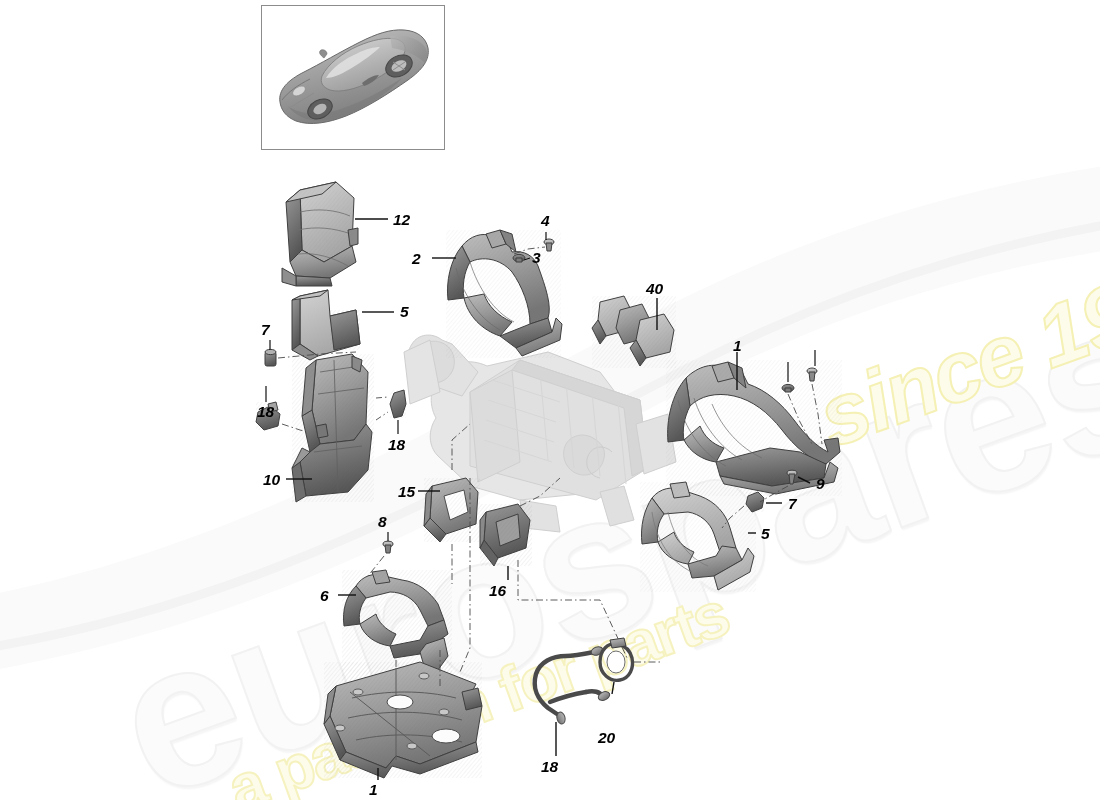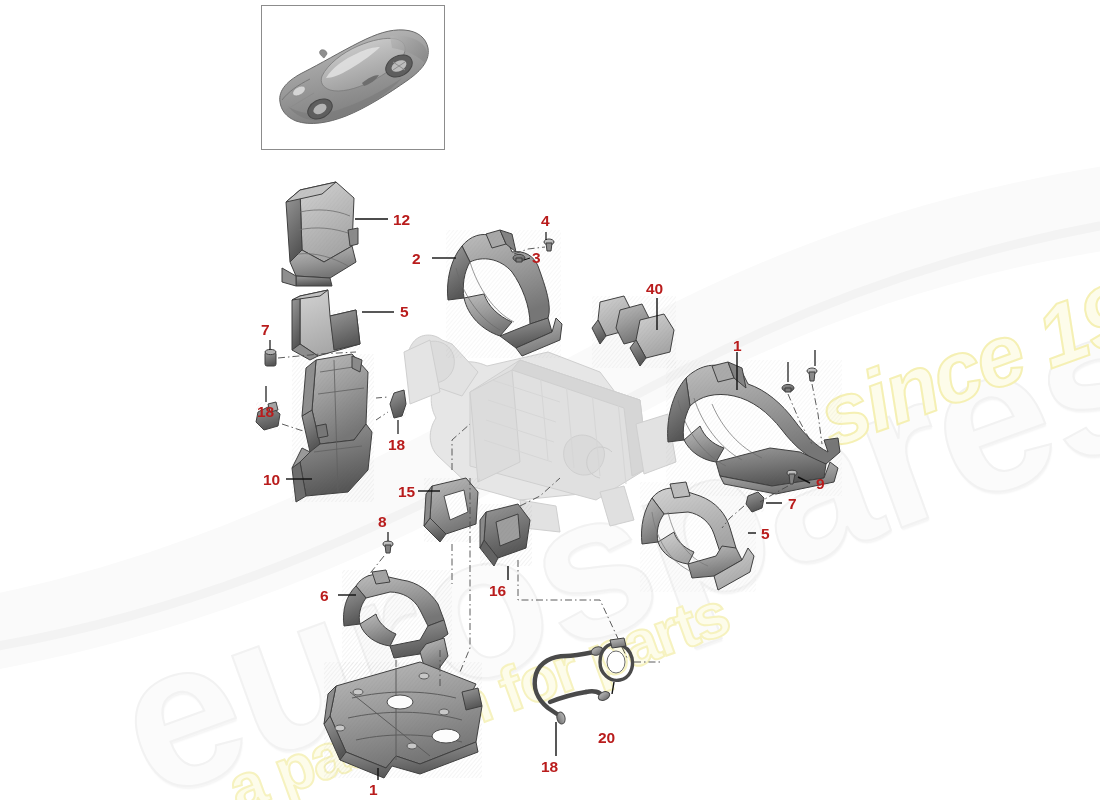--- a/index.html
+++ b/index.html
@@ -21,21 +21,21 @@
 
   
   #thumb{position:absolute;left:261px;top:5px;width:182px;height:143px;
          border:1.5px solid #8c8c8c;background:#fff;z-index:3;}
 
   
   #diagram{position:absolute;inset:0;z-index:2;}
 
   
   .callout{position:absolute;z-index:6;font-size:15.5px;font-weight:bold;
-           color:#b91c1c;line-height:1;letter-spacing:0px;}
+           color:#000000;line-height:1;letter-spacing:0px;font-style:italic;}
 </style>
 </head>
 <body>
 
 <div id="watermark">
   <svg class="wm-swoosh" viewBox="0 0 1300 620">
     <path d="M-40 470 C 260 430 470 300 700 180 C 880 86 1060 30 1300 10
              L1300 96 C1080 110 900 168 730 258 C 500 380 300 500 -40 545 Z" fill="#fafafa"></path>
     <path d="M-40 520 C 280 486 500 356 740 232 C 920 138 1100 86 1300 66" fill="none" stroke="#f3f3f3" stroke-width="9"></path>
   </svg>

